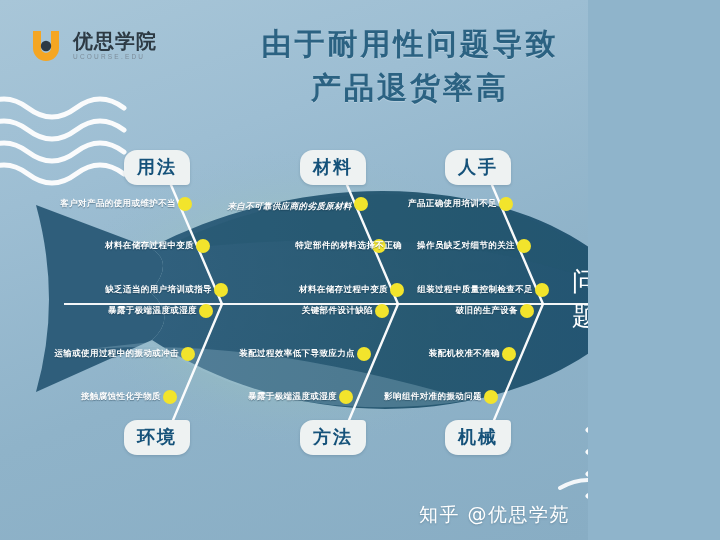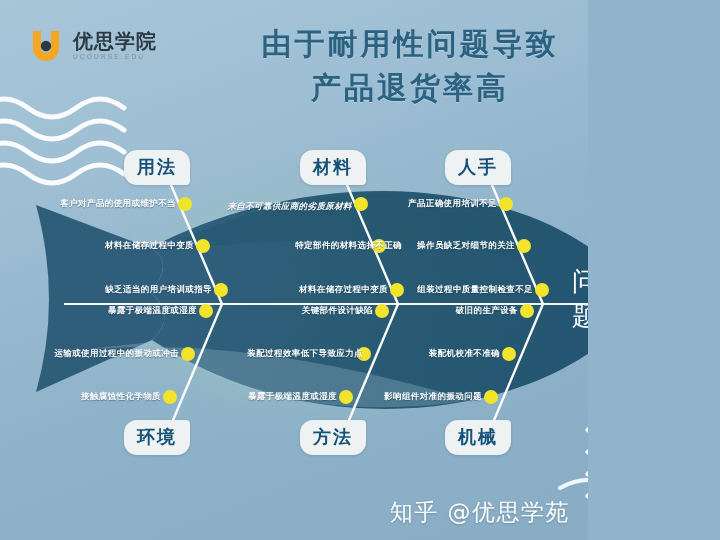--- a/index.html
+++ b/index.html
@@ -64,21 +64,21 @@
     position:absolute; z-index:24; white-space:nowrap;
     font-family:"DejaVu Sans","Liberation Sans",sans-serif;
     font-size:8.5px; font-weight:bold; color:#ffffff; letter-spacing:.4px;
     text-shadow:0 1px 1px rgba(12,40,60,.45);
     transform:translate(-100%,-50%);
   }
   
   #watermark{
     position:absolute; right:18px; bottom:12px; z-index:30;
     font-family:"DejaVu Sans","Liberation Sans",sans-serif;
-    font-size:23px; color:#ffffff; letter-spacing:1.5px;
+    font-size:19px; color:#ffffff; letter-spacing:1.5px;
     text-shadow:0 1px 2px rgba(20,50,70,.25);
     margin-top:14px;
   }
 </style>
 </head>
 <body>
 
 <div id="stage">
 
   <svg class="layer" viewBox="0 0 720 540">
@@ -216,21 +216,21 @@
 
   <div class="cause" style="left:497px; top:204px;">产品正确使用培训不足</div>
   <div class="cause" style="left:515px; top:246px;">操作员缺乏对细节的关注</div>
   <div class="cause" style="left:533px; top:290px;">组装过程中质量控制检查不足</div>
 
   <div class="cause" style="left:197px; top:311px;">暴露于极端温度或湿度</div>
   <div class="cause" style="left:179px; top:354px;">运输或使用过程中的振动或冲击</div>
   <div class="cause" style="left:161px; top:397px;">接触腐蚀性化学物质</div>
 
   <div class="cause" style="left:373px; top:311px;">关键部件设计缺陷</div>
-  <div class="cause" style="left:355px; top:354px;margin-left:8px;">装配过程效率低下导致应力点</div>
+  <div class="cause" style="left:355px; top:354px;">装配过程效率低下导致应力点</div>
   <div class="cause" style="left:337px; top:397px;">暴露于极端温度或湿度</div>
 
   <div class="cause" style="left:518px; top:311px;">破旧的生产设备</div>
   <div class="cause" style="left:500px; top:354px;">装配机校准不准确</div>
   <div class="cause" style="left:482px; top:397px;">影响组件对准的振动问题</div>
 
   <div id="watermark">知乎 @优思学苑</div>
 
 </div>
 

